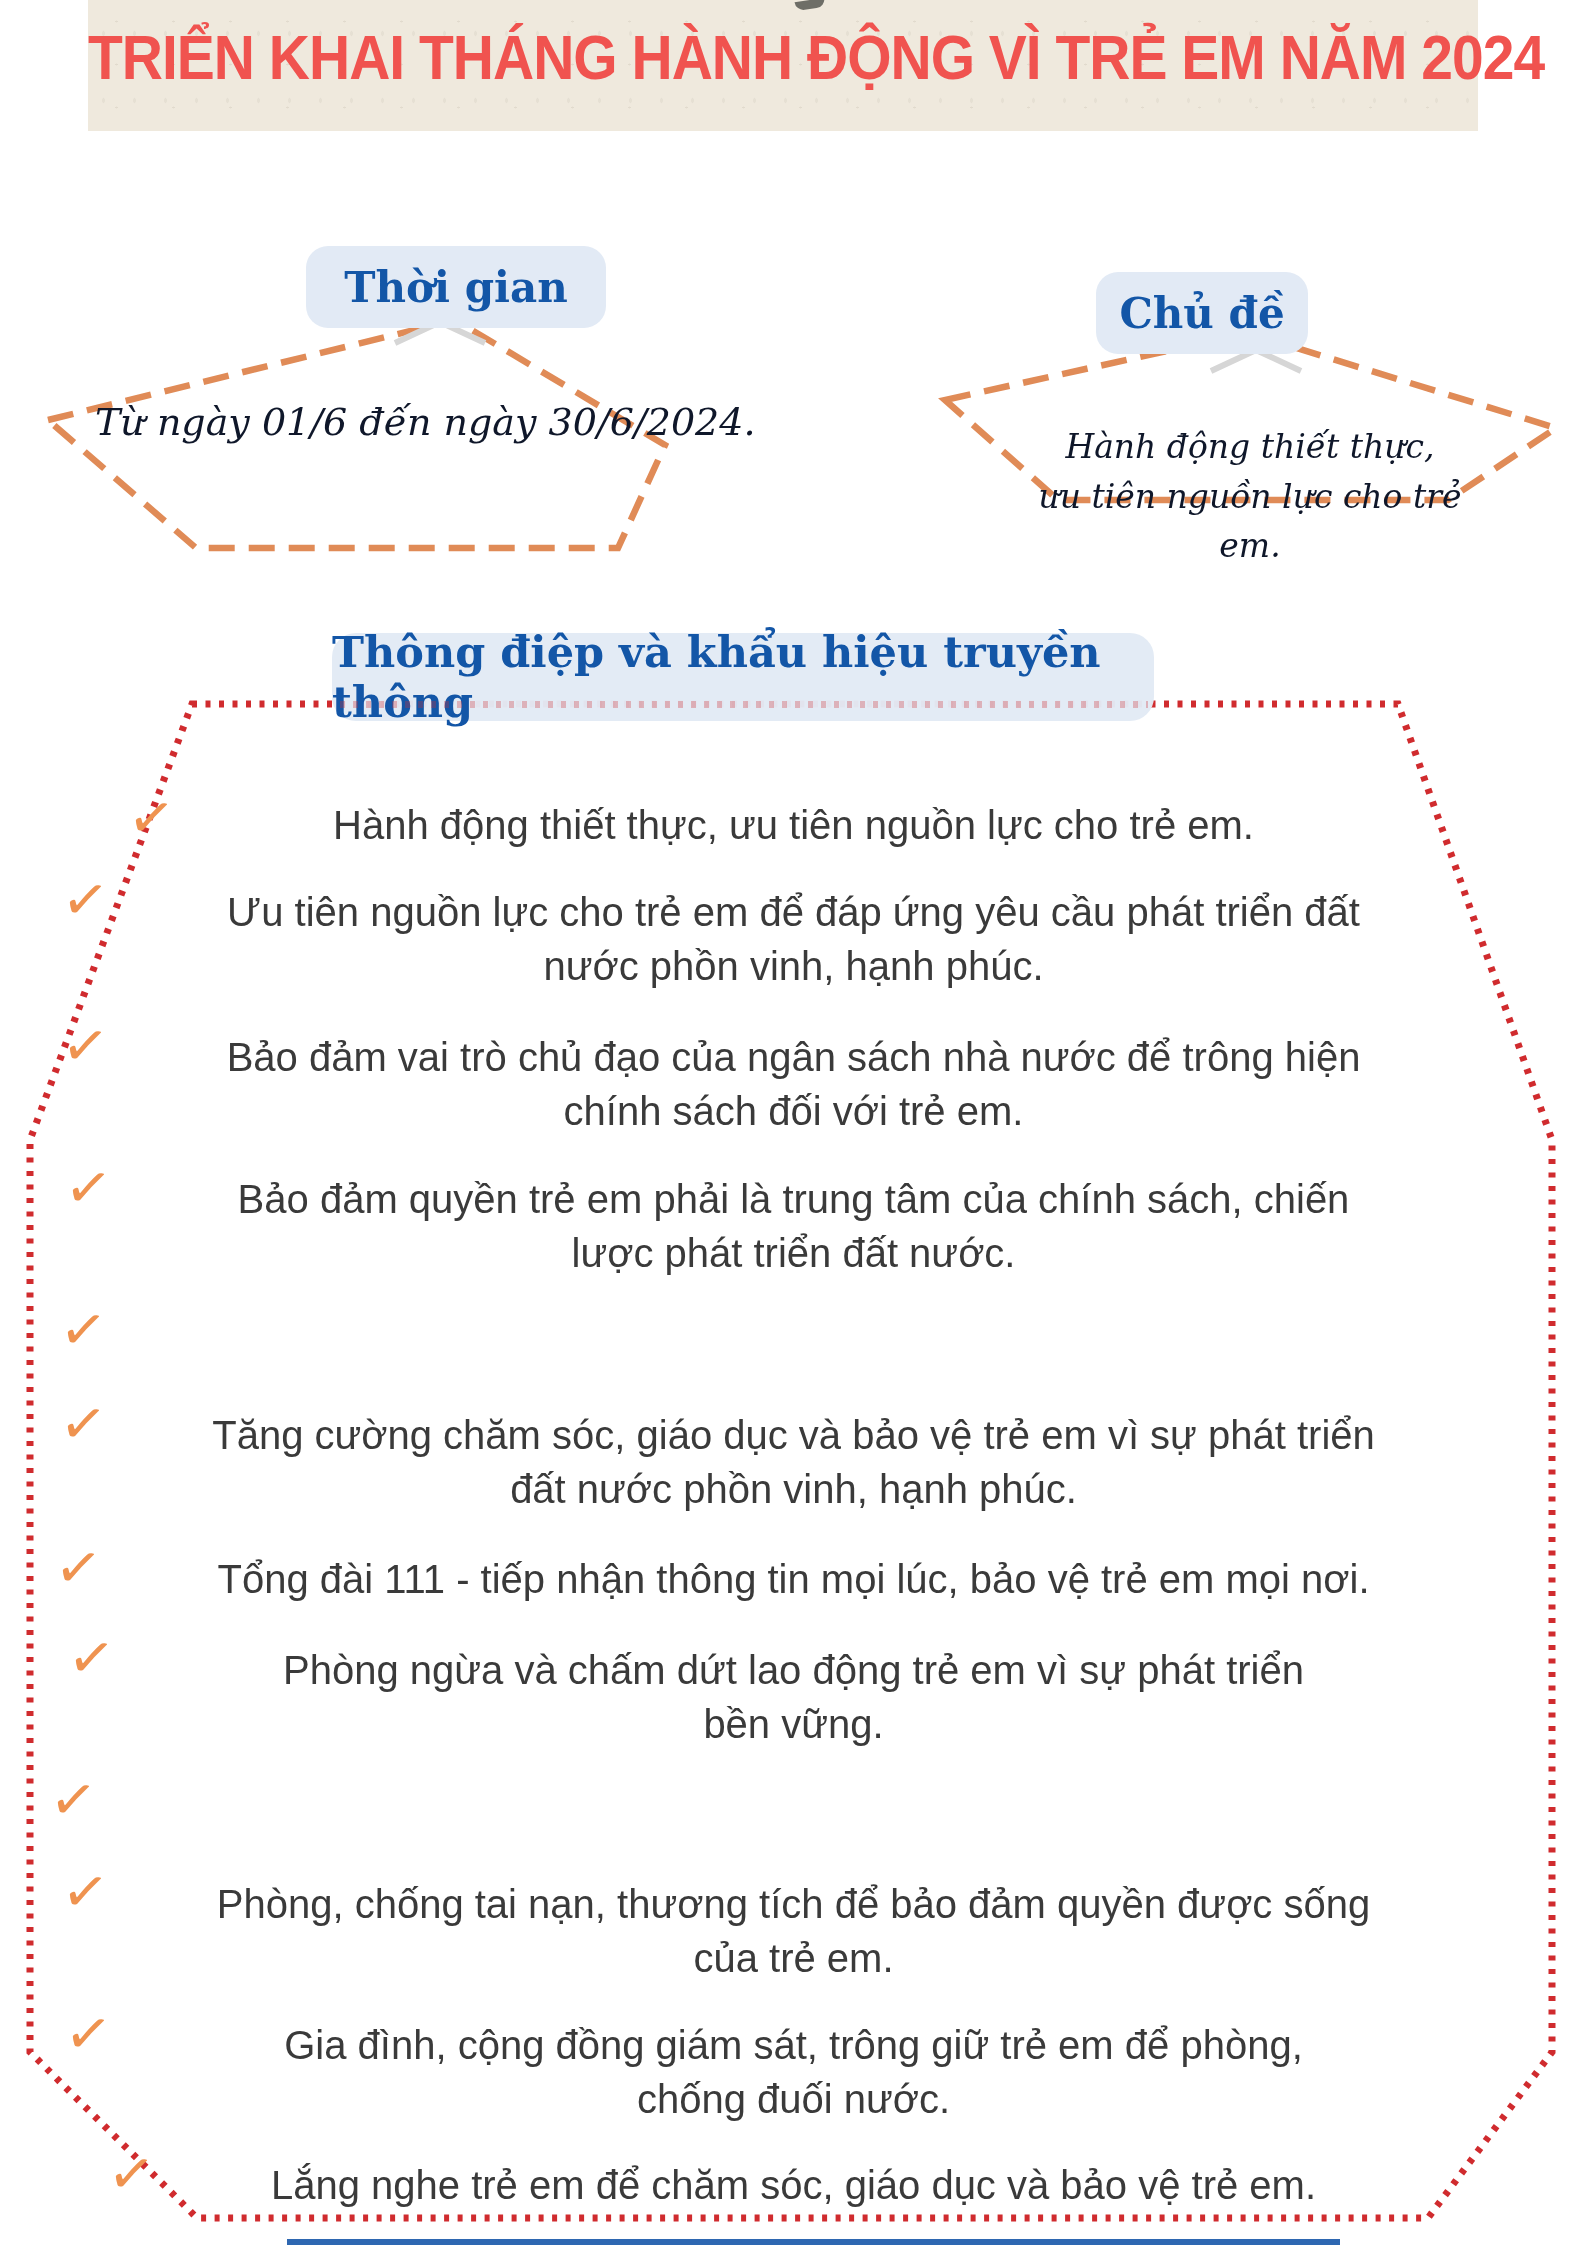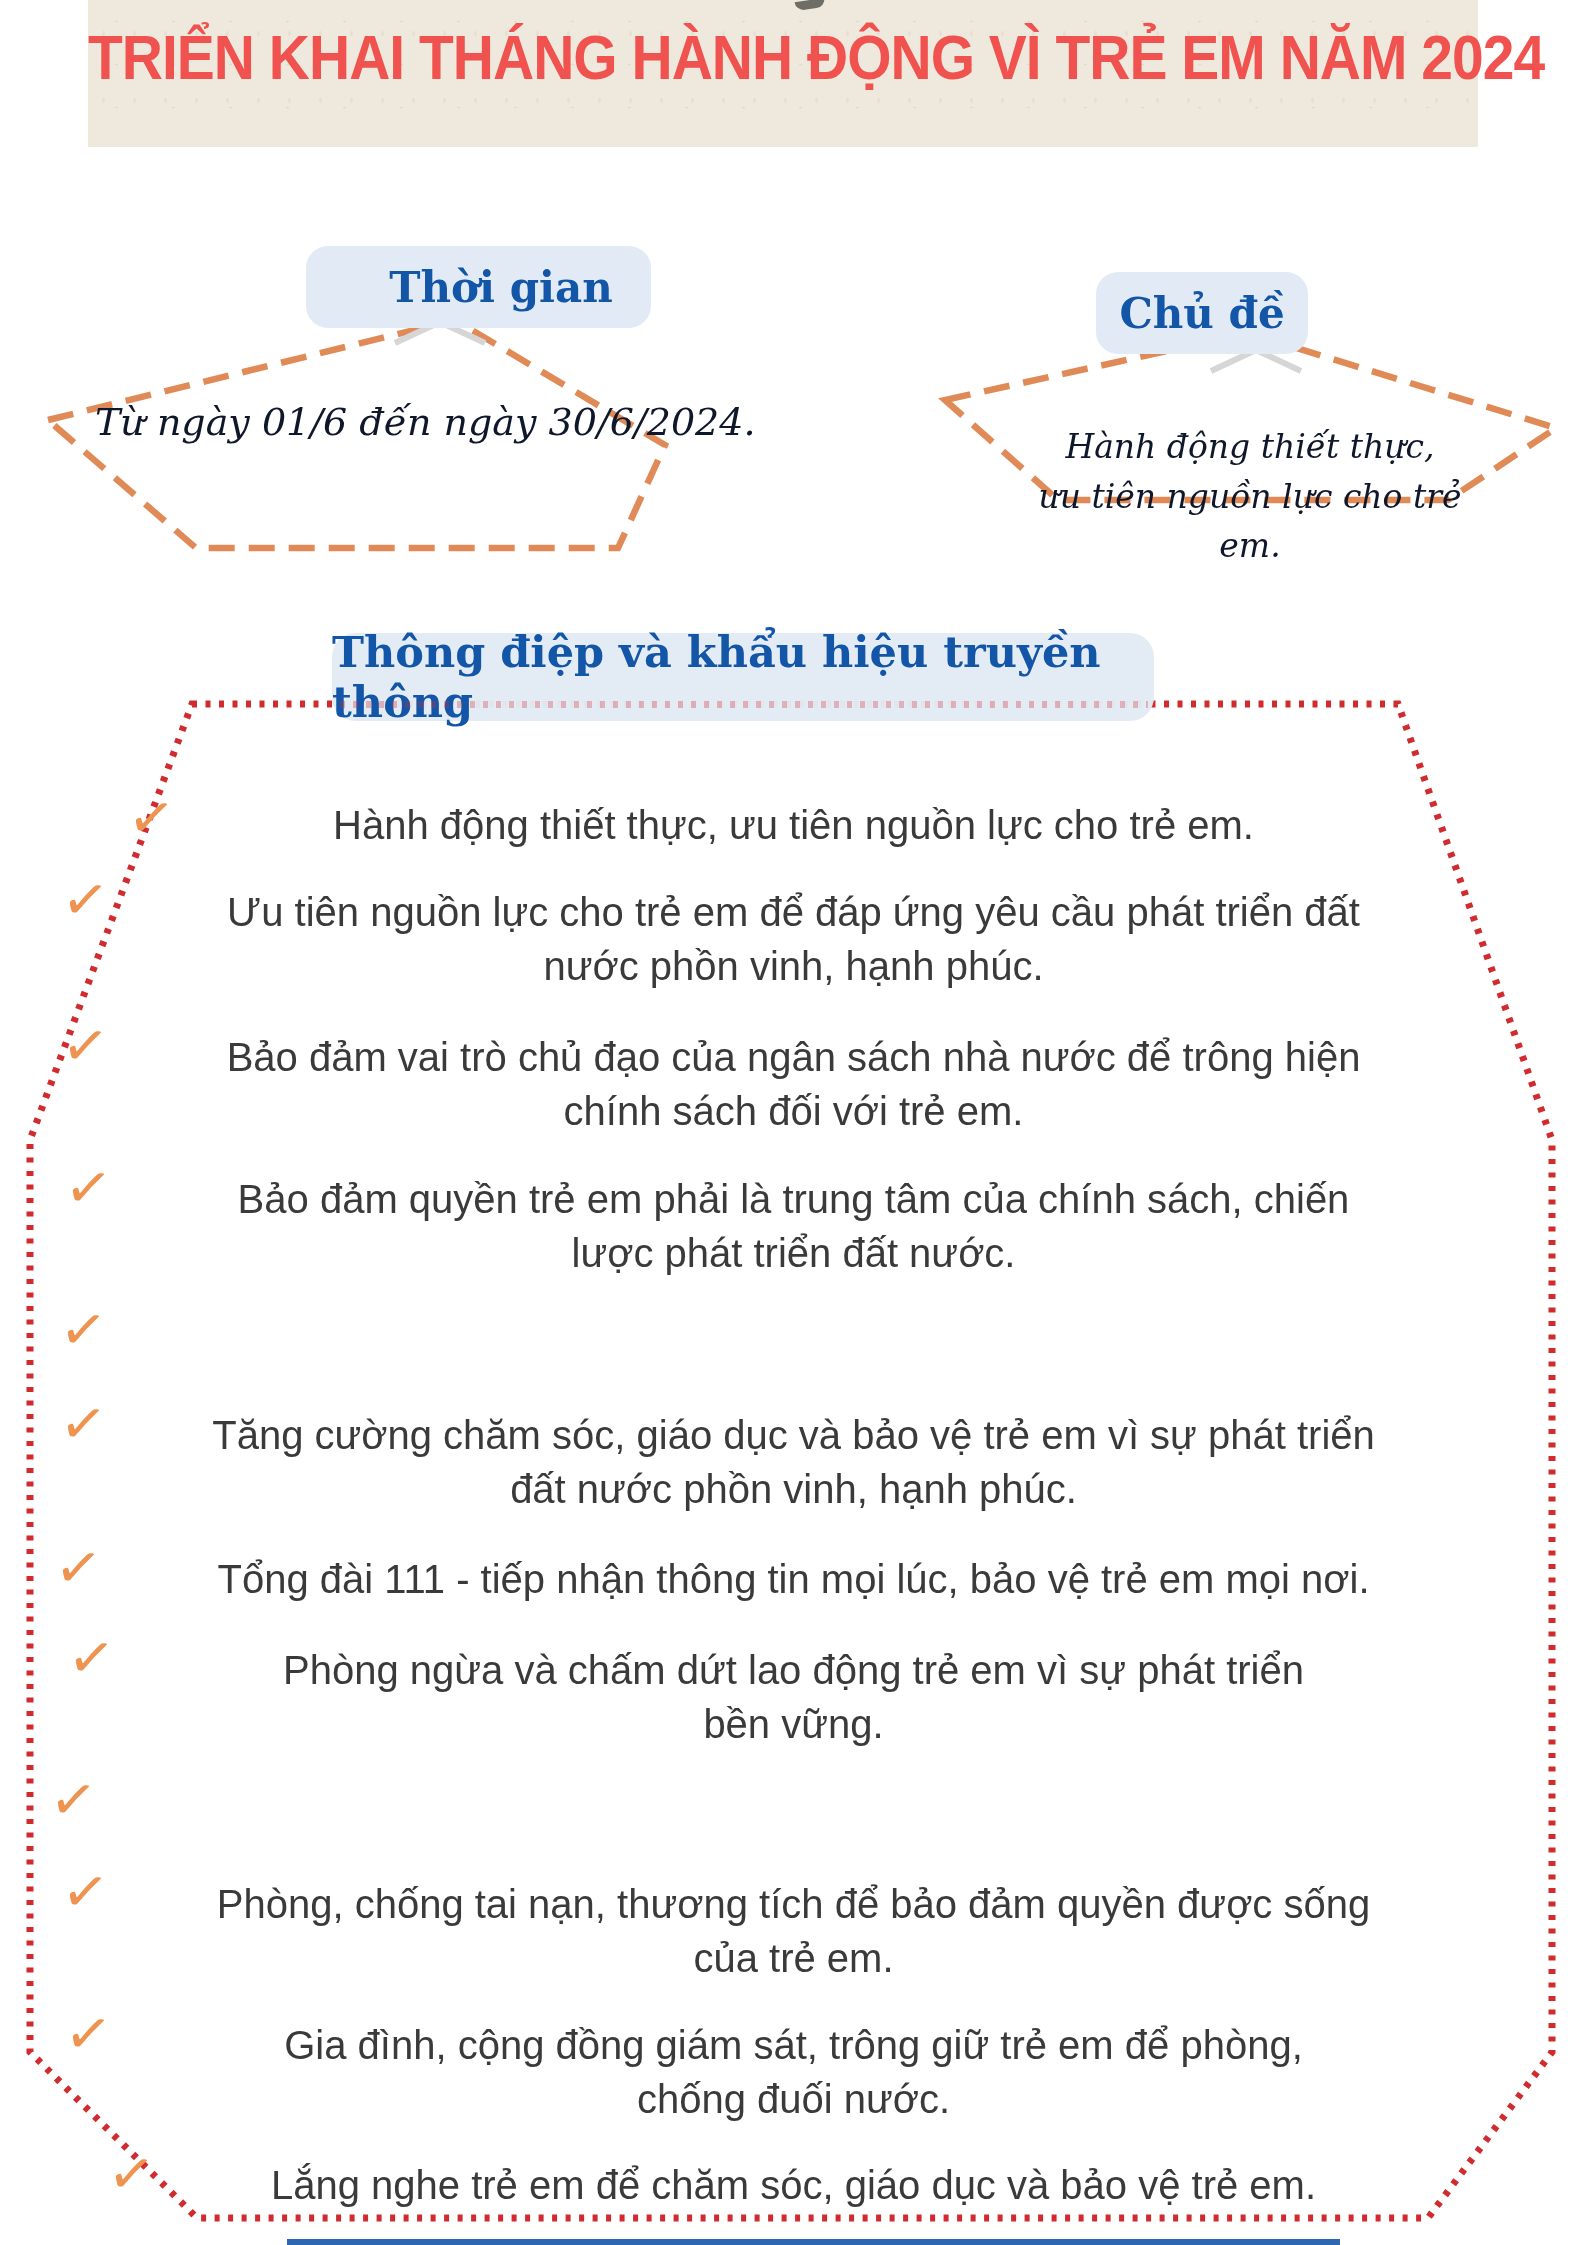--- a/index.html
+++ b/index.html
@@ -2,21 +2,21 @@
 <html><head>
 <meta charset="utf-8">
 <style>
   html,body{margin:0;padding:0;background:#fff;}
   .page{
     position:relative;width:1587px;height:2245px;background:#ffffff;overflow:hidden;
     font-family:"Liberation Sans",sans-serif;
   }
   
   .banner{
-    position:absolute;left:88px;top:0;width:1390px;height:147px;
+    position:absolute;left:88px;top:0;width:1390px;height:131px;
     background:#efe9dd;
     background-image:
       radial-gradient(rgba(120,110,90,.12) 1px, transparent 1.5px),
       radial-gradient(rgba(120,110,90,.08) 1px, transparent 1.5px);
     background-size:57px 43px,31px 67px;
     z-index:2;
   }
   .page-title{
     position:absolute;left:0;top:22px;width:100%;text-align:center;
     color:#f0534f;font-size:57px;font-weight:800;letter-spacing:-1px;line-height:1.1;
@@ -27,21 +27,21 @@
     border-radius:0 0 10px 10px;transform:rotate(-8deg);z-index:3;
   }
   
   .deco{position:absolute;left:0;top:0;width:1587px;height:2245px;z-index:1;}
   
   .pill{
     position:absolute;background:#e2eaf5;border-radius:22px;z-index:4;
     display:flex;align-items:center;justify-content:center;
     font-family:"DejaVu Serif","Liberation Serif",serif;font-weight:700;color:#1356a7;
   }
-  .pill-time{left:306px;top:246px;width:300px;height:82px;font-size:42px;padding-left:45px;}
+  .pill-time{left:306px;top:246px;width:300px;height:82px;font-size:42px;}
   .pill-theme{left:1096px;top:272px;width:212px;height:82px;font-size:42px;}
   .pill-heading{left:332px;top:633px;width:822px;height:88px;font-size:43px;border-radius:24px;background:rgba(226,234,245,.97);}
   .pill-dots-overlay{
     position:absolute;left:340px;top:701px;width:808px;height:7px;z-index:5;
     background:repeating-linear-gradient(90deg, rgba(205,45,50,.30) 0 5px, transparent 5px 13px);
   }
   .tail{position:absolute;z-index:3;}
   
   .script{
     position:absolute;z-index:2;color:#0f172a;text-align:center;

